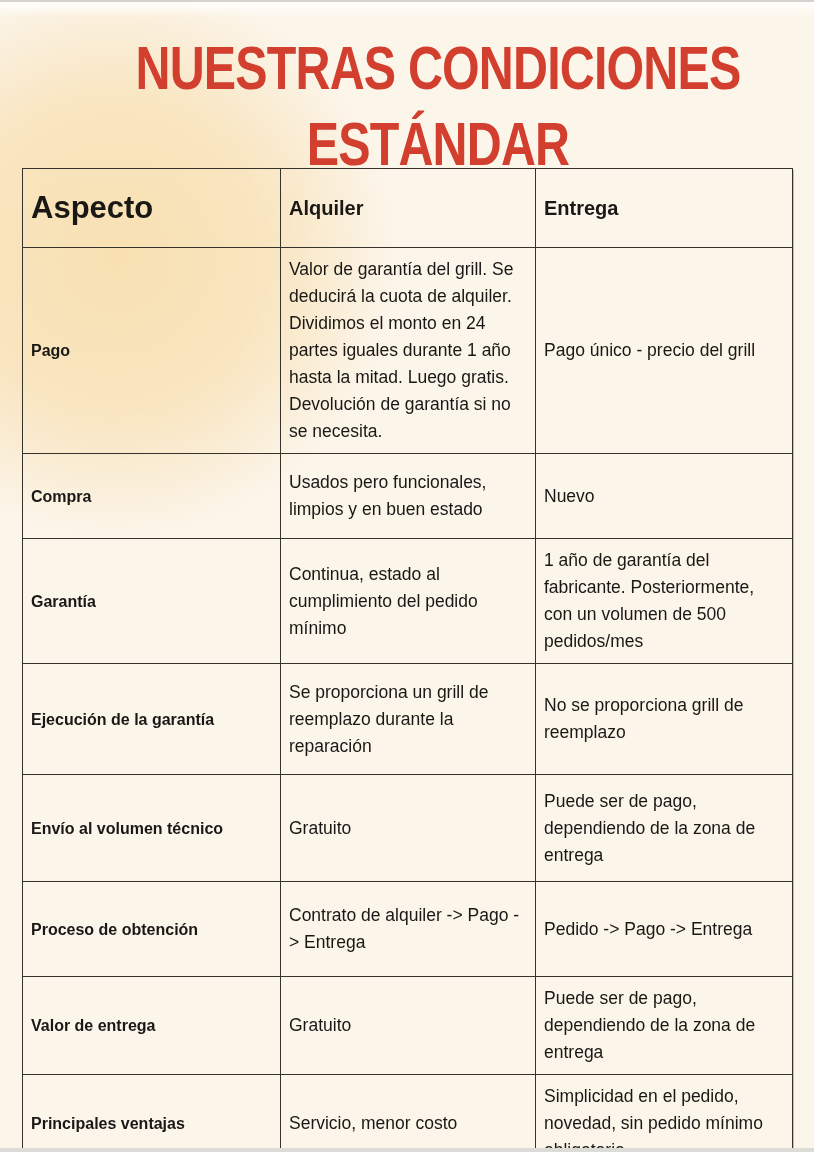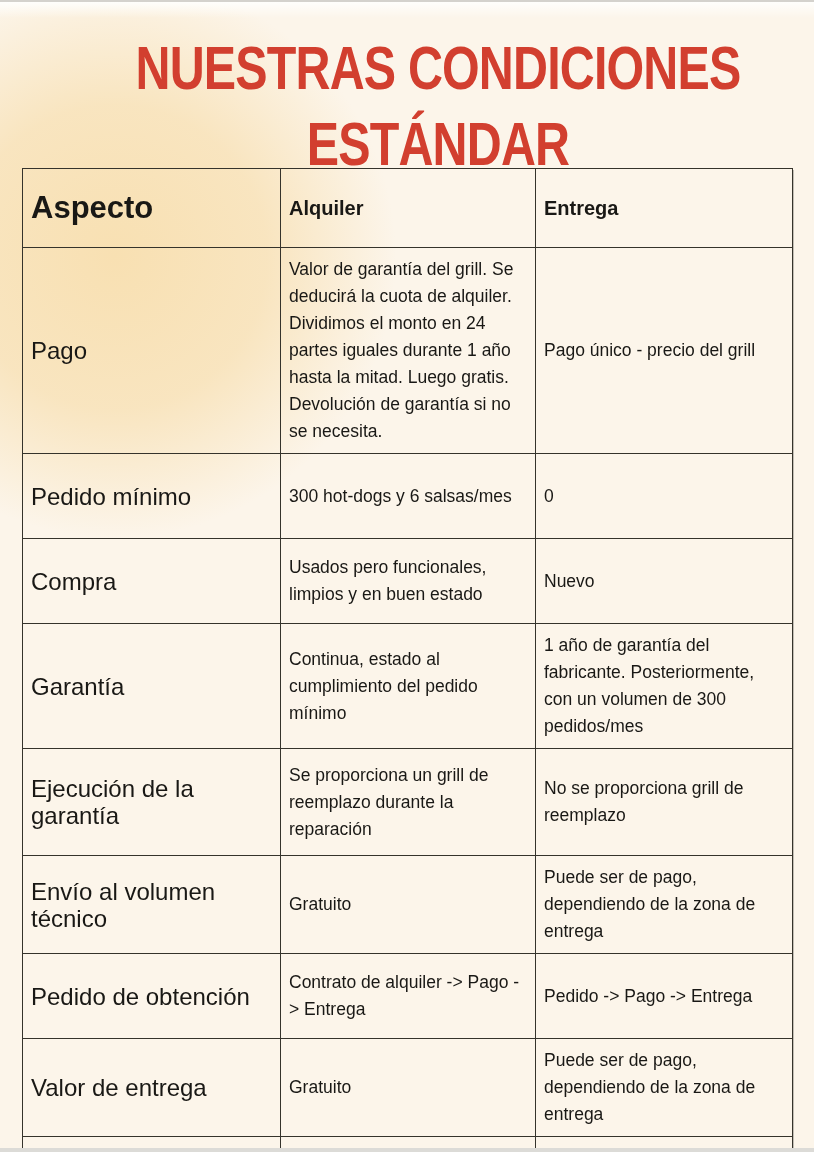--- a/index.html
+++ b/index.html
@@ -72,21 +72,21 @@
     color: #191815;
     background: transparent;
     overflow: hidden;
   }
   table.cond col.c1 { width: 258px; }
   table.cond col.c2 { width: 255px; }
   table.cond col.c3 { width: 257px; }
   th { height: 62px; font-size: 20px; font-weight: bold; letter-spacing: 0; }
   th.aspect-head { font-size: 31px; color: #d23f2f; }
   td { font-size: 17.5px; line-height: 27px; }
-  td.aspect-cell { font-weight: normal; font-size: 24px; }
+  td.aspect-cell { font-weight: bold; font-size: 16px; }
   
   tbody tr:nth-child(1) td { height: 172px; }
   tbody tr:nth-child(2) td { height: 68px; }
   tbody tr:nth-child(3) td { height: 68px; }
   tbody tr:nth-child(4) td { height: 94px; }
   tbody tr:nth-child(5) td { height: 90px; }
   tbody tr:nth-child(6) td { height: 78px; }
   tbody tr:nth-child(7) td { height: 68px; }
   tbody tr:nth-child(8) td { height: 73px; }
   tbody tr:nth-child(9) td { height: 106px; }
@@ -115,46 +115,41 @@
           <th>Entrega</th>
         </tr>
       </thead>
       <tbody id="rows">
           <tr>
             <td class="aspect-cell">Pago</td>
             <td>Valor de garantía del grill. Se deducirá la cuota de alquiler. Dividimos el monto en 24 partes iguales durante 1 año hasta la mitad. Luego gratis. Devolución de garantía si no se necesita.</td>
             <td>Pago único - precio del grill</td>
           </tr>
           <tr>
-            <td class="aspect-cell">Pedido mínimo</td>
-            <td>300 hot-dogs y 6 salsas/mes</td>
-            <td>0</td>
-          </tr>
-          <tr>
             <td class="aspect-cell">Compra</td>
             <td>Usados pero funcionales, limpios y en buen estado</td>
             <td>Nuevo</td>
           </tr>
           <tr>
             <td class="aspect-cell">Garantía</td>
             <td>Continua, estado al cumplimiento del pedido mínimo</td>
-            <td>1 año de garantía del fabricante. Posteriormente, con un volumen de 300 pedidos/mes</td>
+            <td>1 año de garantía del fabricante. Posteriormente, con un volumen de 500 pedidos/mes</td>
           </tr>
           <tr>
             <td class="aspect-cell">Ejecución de la garantía</td>
             <td>Se proporciona un grill de reemplazo durante la reparación</td>
             <td>No se proporciona grill de reemplazo</td>
           </tr>
           <tr>
             <td class="aspect-cell">Envío al volumen técnico</td>
             <td>Gratuito</td>
             <td>Puede ser de pago, dependiendo de la zona de entrega</td>
           </tr>
           <tr>
-            <td class="aspect-cell">Pedido de obtención</td>
+            <td class="aspect-cell">Proceso de obtención</td>
             <td>Contrato de alquiler -&gt; Pago -&gt; Entrega</td>
             <td>Pedido -&gt; Pago -&gt; Entrega</td>
           </tr>
           <tr>
             <td class="aspect-cell">Valor de entrega</td>
             <td>Gratuito</td>
             <td>Puede ser de pago, dependiendo de la zona de entrega</td>
           </tr>
           <tr>
             <td class="aspect-cell">Principales ventajas</td>

